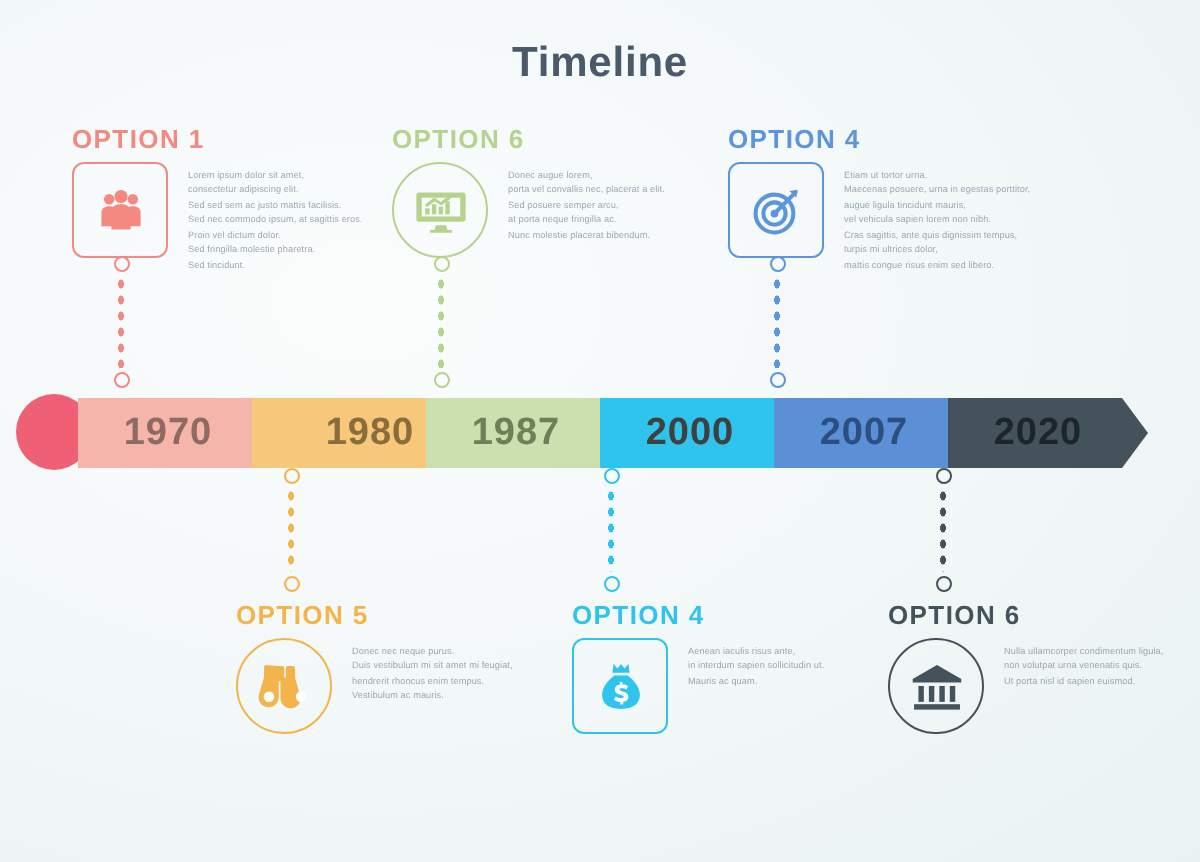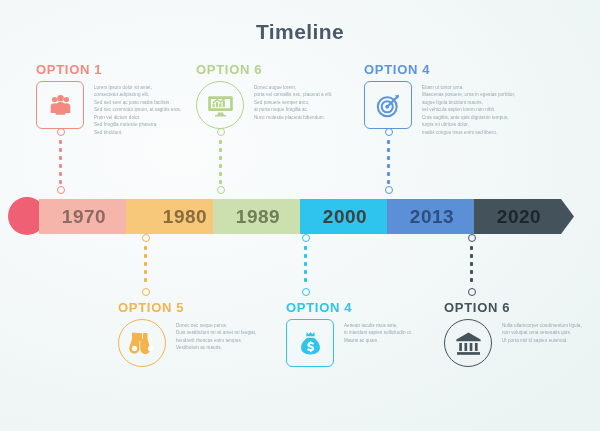--- a/index.html
+++ b/index.html
@@ -230,27 +230,27 @@
   <div class="timeline">
     <div class="start-dot"></div>
 
     <div class="seg" style="left:31px;  width:100px; background:#f5b5aa;justify-content:center;">
       <span class="seg-label" style="color:#8d6a62;">1970</span>
     </div>
     <div class="seg" style="left:118px; width:100px; background:#f7c77a;padding-left:28px;">
       <span class="seg-label" style="color:#8a6d3c;">1980</span>
     </div>
     <div class="seg" style="left:205px; width:100px; background:#ccdfae;">
-      <span class="seg-label" style="color:#6f7f58;">1989</span>
+      <span class="seg-label" style="color:#6f7f58;">1987</span>
     </div>
     <div class="seg" style="left:292px; width:100px; background:#2ec4ed;">
       <span class="seg-label" style="color:#404040;text-align:center;">2000</span>
     </div>
     <div class="seg" style="left:379px; width:100px; background:#5b8fd6;">
-      <span class="seg-label" style="color:#2c4f80;">2013</span>
+      <span class="seg-label" style="color:#2c4f80;">2007</span>
     </div>
     <div class="seg" style="left:466px; width:100px; background:#44525c;">
       <span class="seg-label" style="color:#1d252b;text-align:center;">2020</span>
     </div>
   </div>
 
   <div class="conn" style="left:141px; top:234px; height:62px; color:#f3b44c;">
     <span class="ring"></span>
     <span class="dots"></span>
     <span class="ring"></span>

